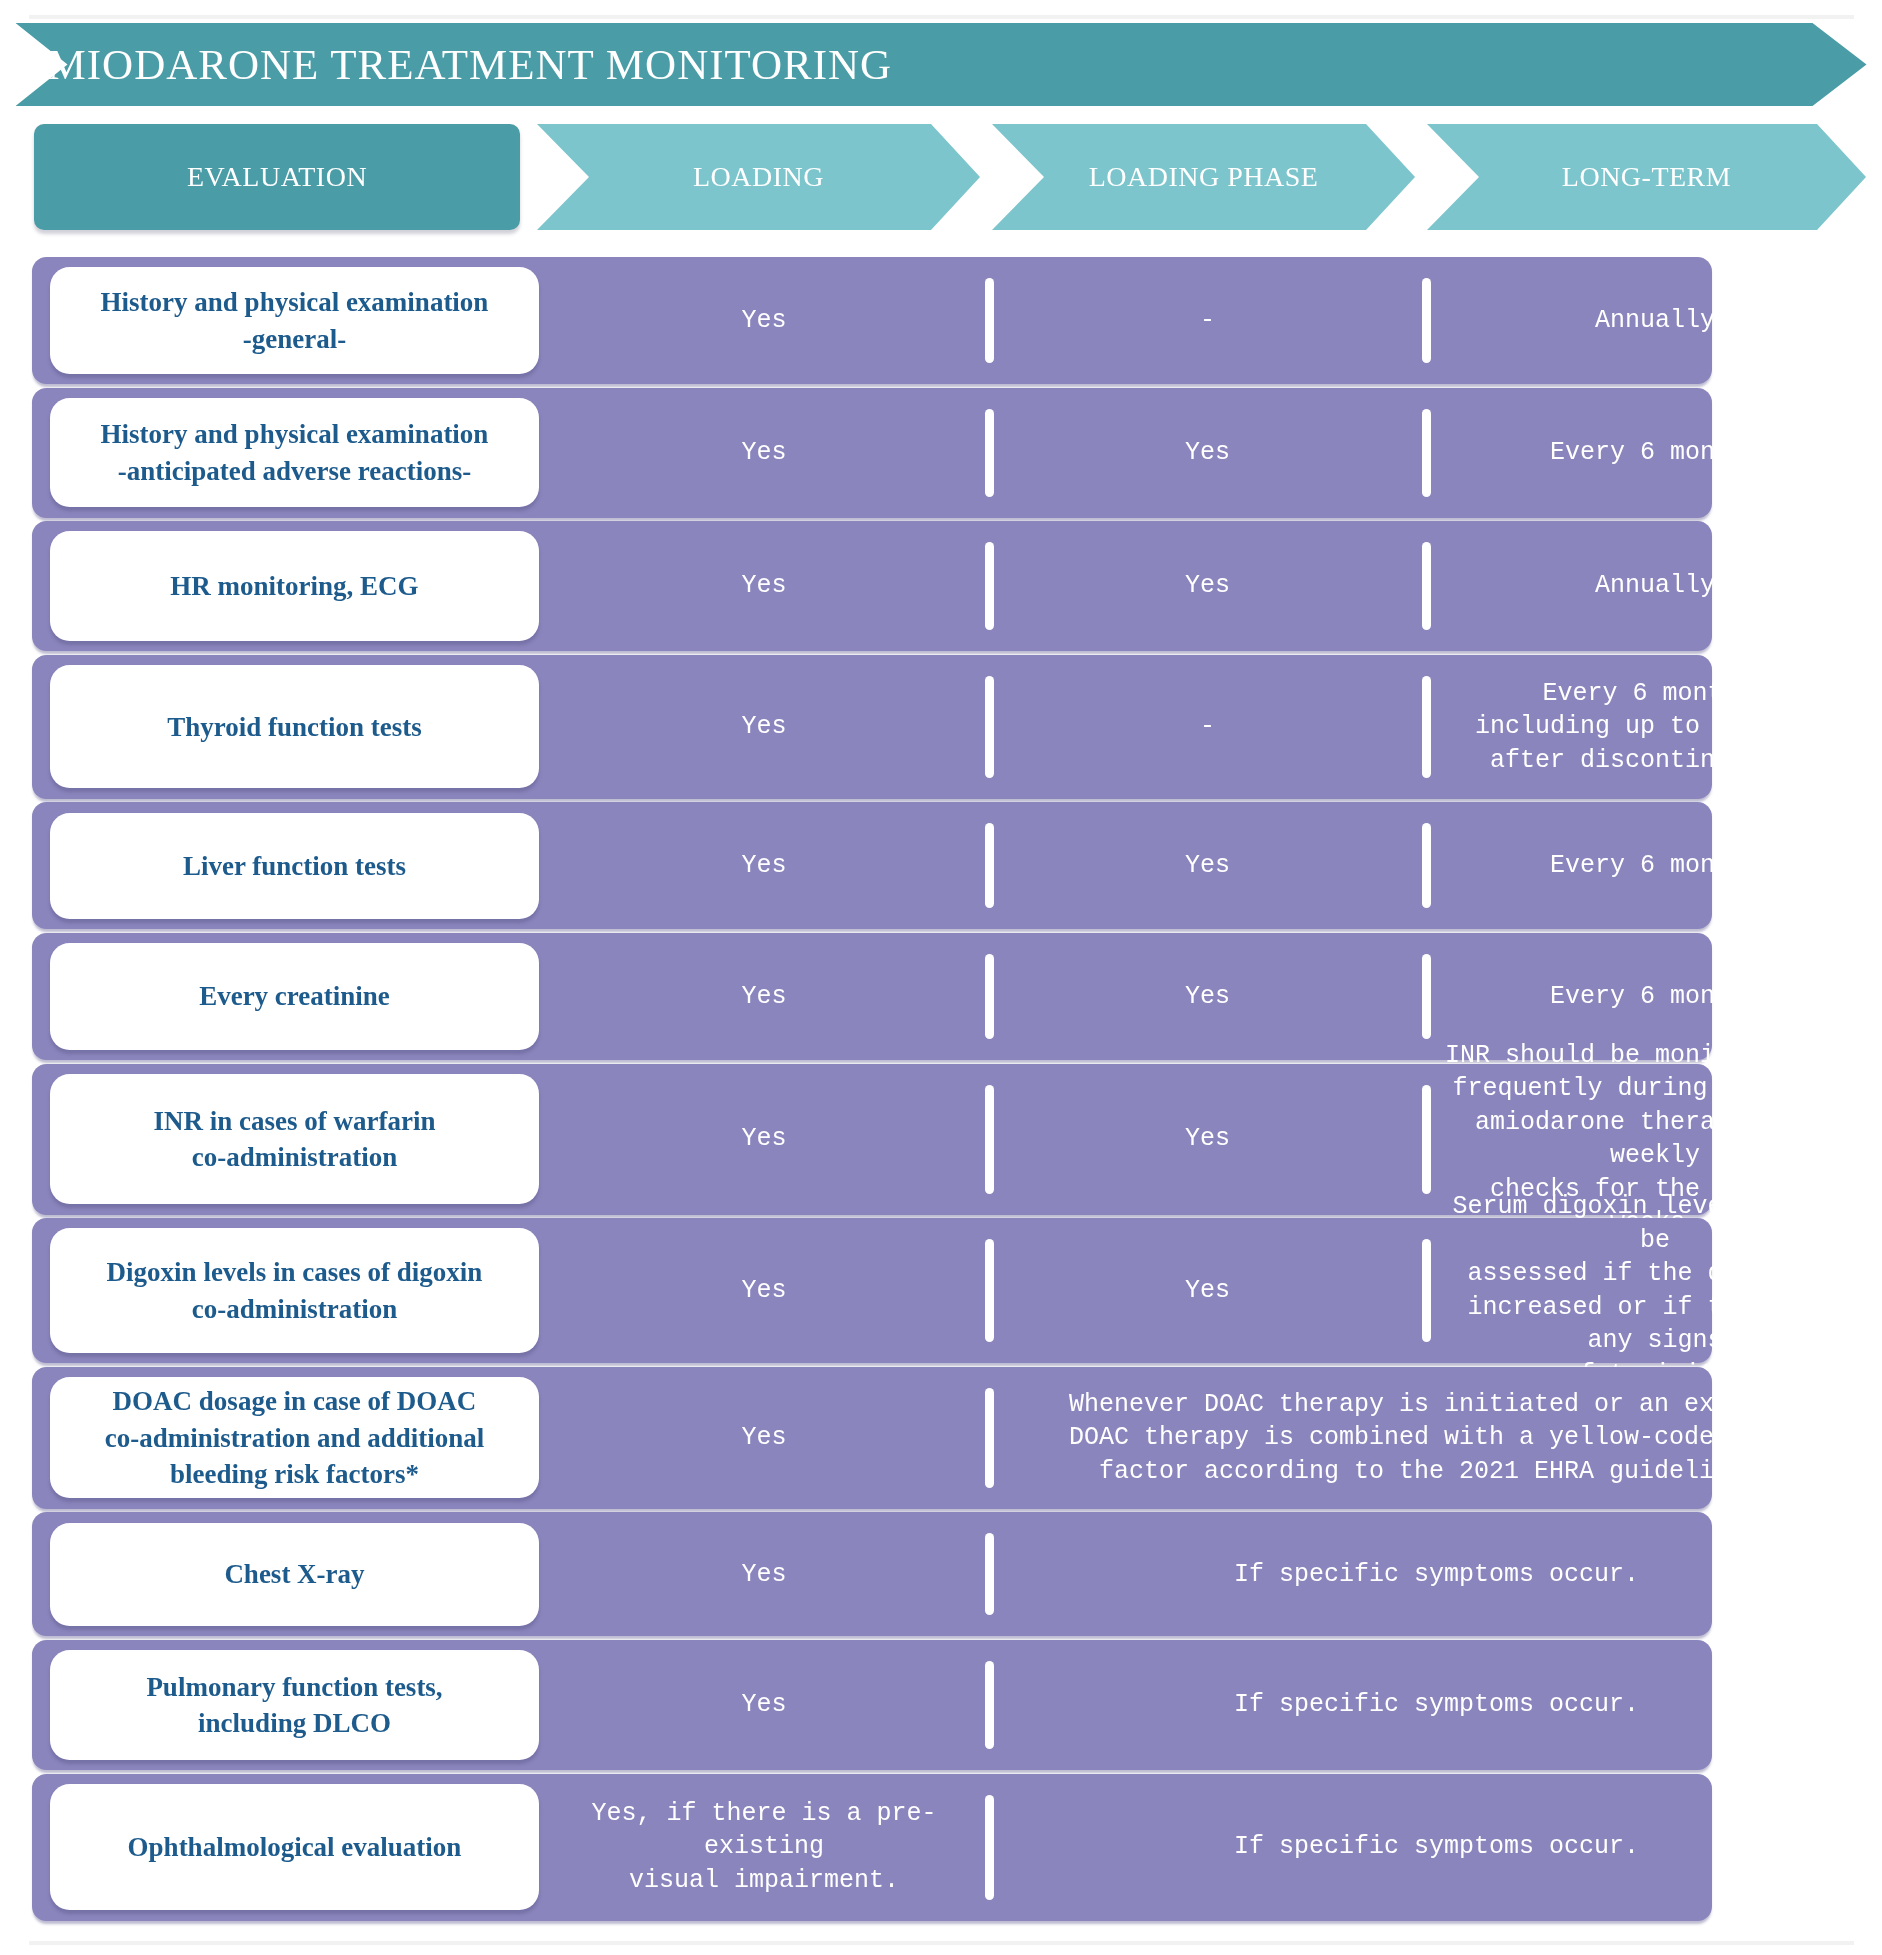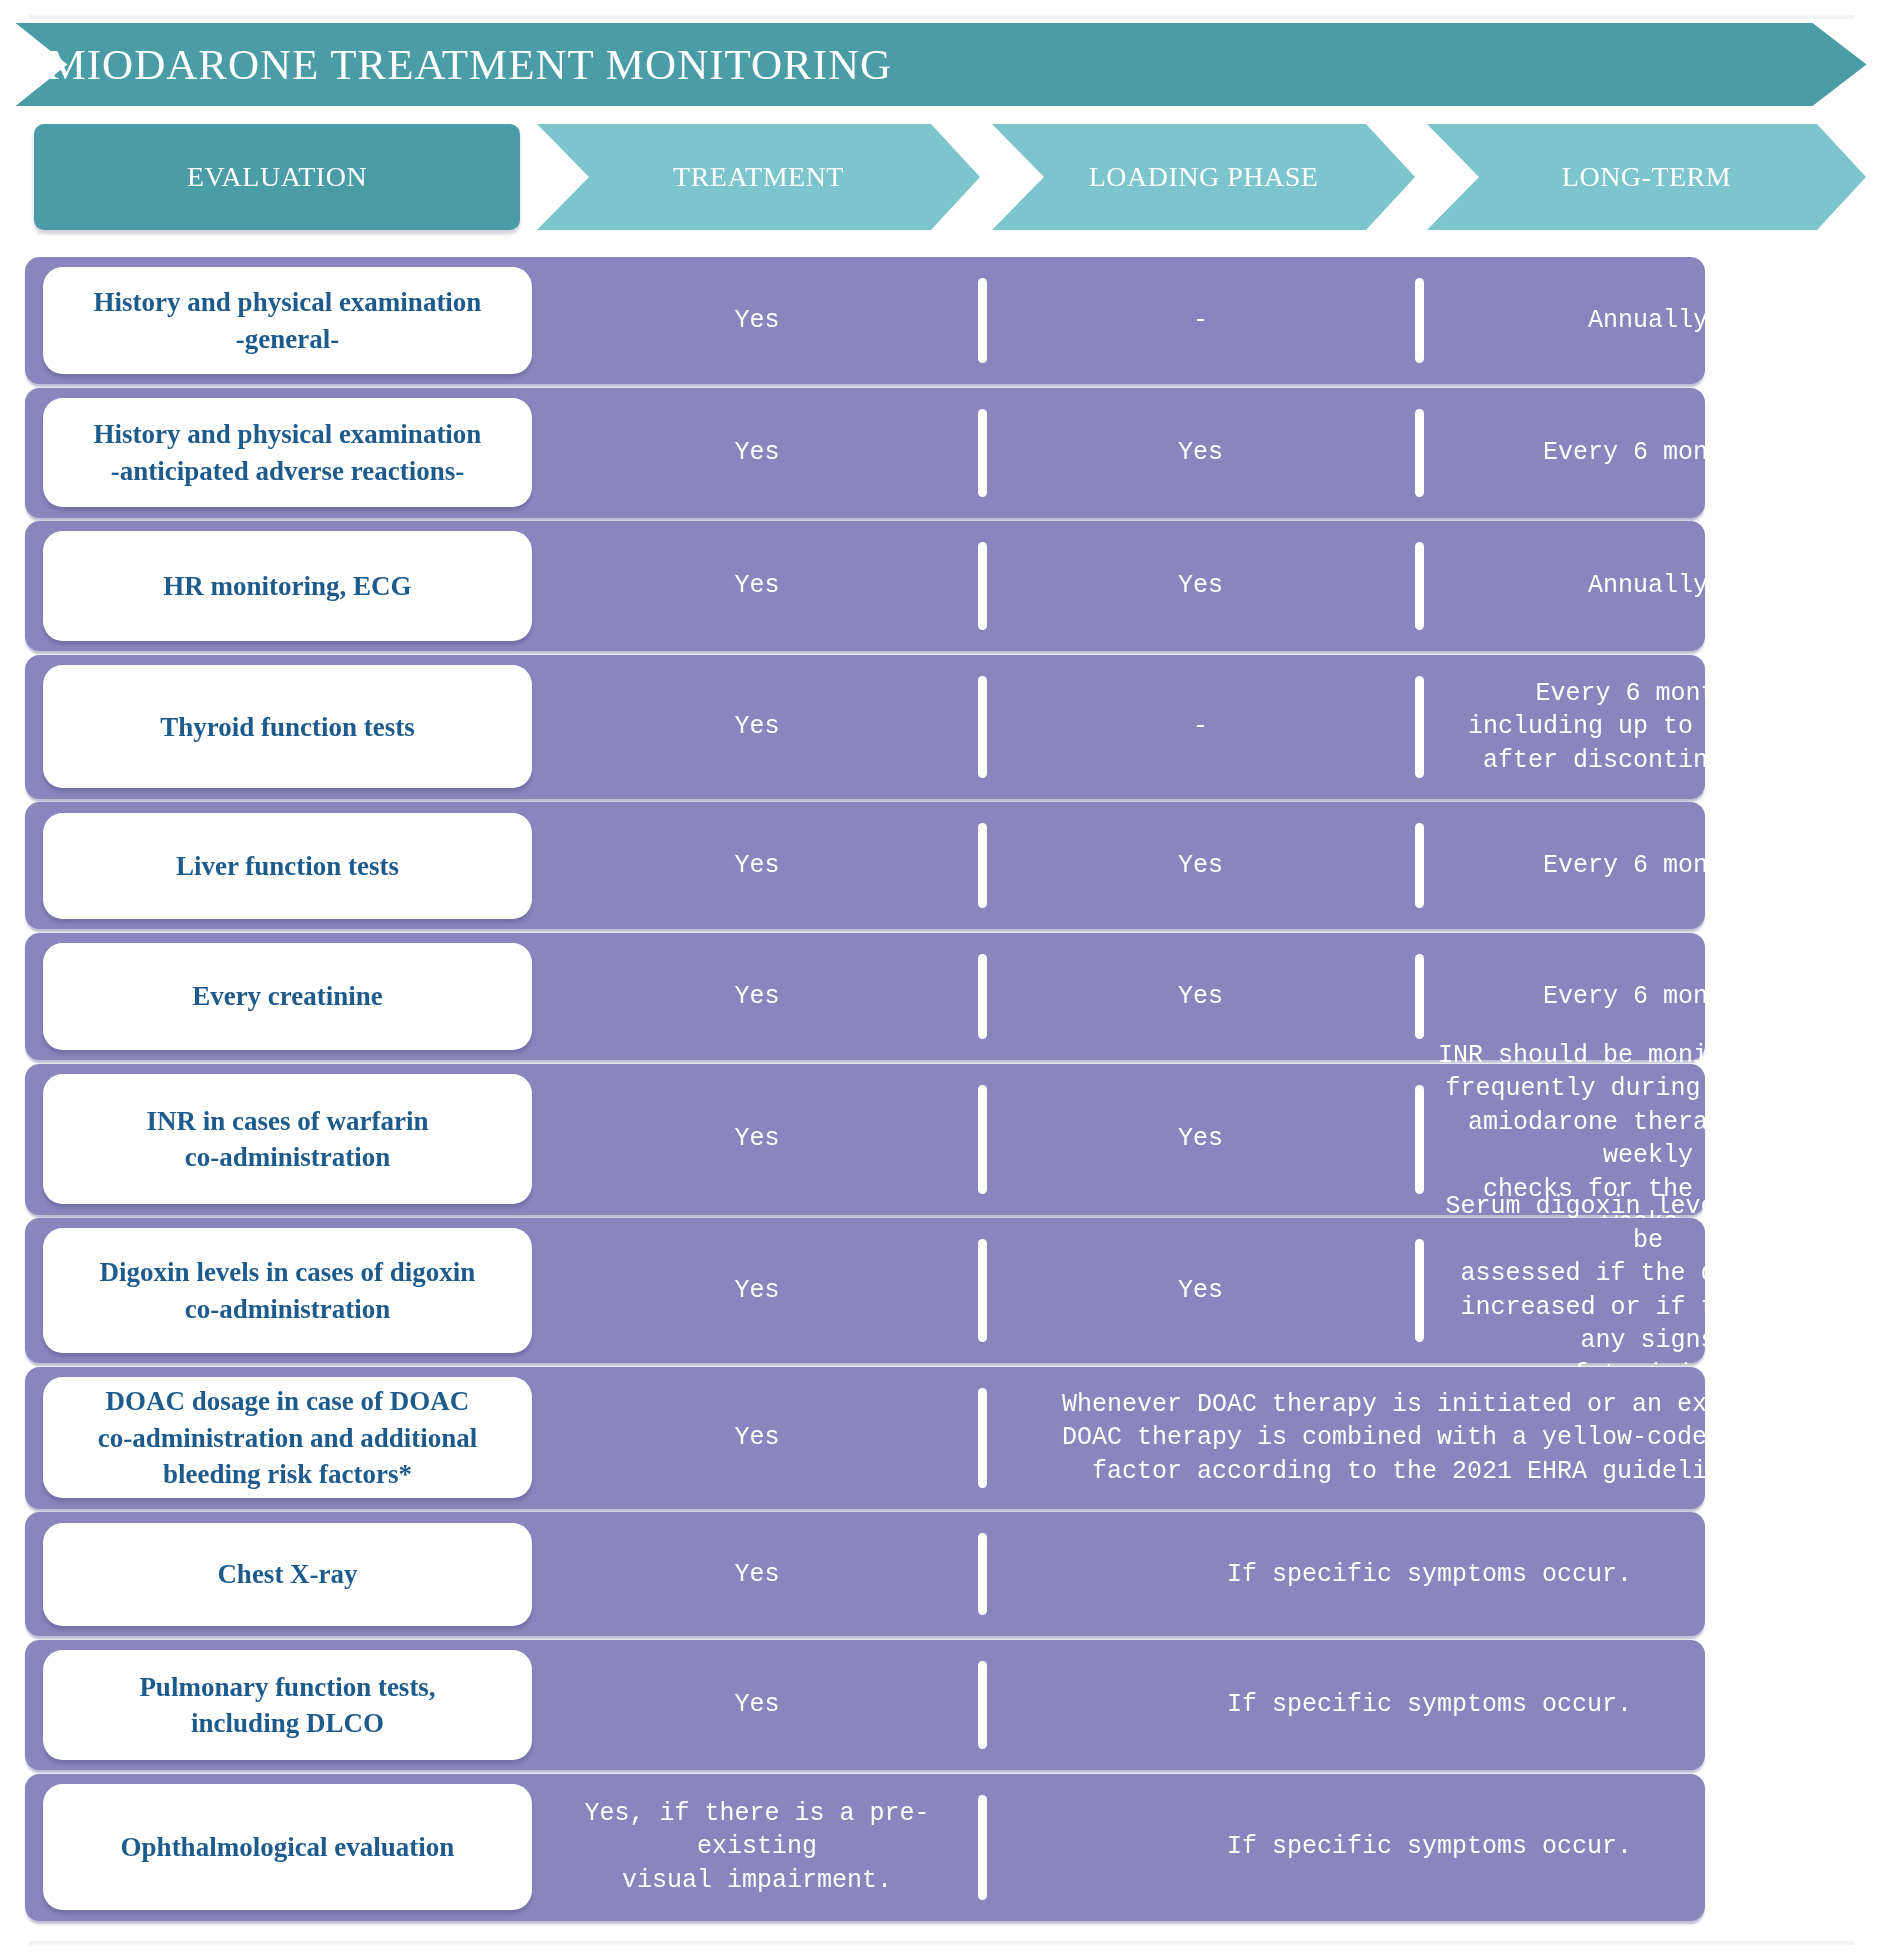--- a/index.html
+++ b/index.html
@@ -23,21 +23,21 @@
   .hdr.eval{left:34px;width:486px;background:#4a9da6;border-radius:10px;
        box-shadow:0 3.6px 3.6px rgba(90,90,120,.28);}
   .arrow{background:#7cc5cc;
     clip-path:polygon(0 0, calc(100% - 49px) 0, 100% 50%, calc(100% - 49px) 100%, 0 100%, 52px 50%);
     filter:drop-shadow(0 2.6px 2.1px rgba(90,90,120,.28));}
   .hdr.baseline{left:537px;width:443px;}
   .hdr.loading{left:992px;width:423px;}
   .hdr.longterm{left:1427px;width:439px;}
 
   
-  .rows{position:absolute;left:25px;top:257px;width:1680px;display:flex;flex-direction:column;gap:3.6px;}
+  .rows{position:absolute;left:32px;top:257px;width:1680px;display:flex;flex-direction:column;gap:3.6px;}
   .row{position:relative;background:#8a85bc;border-radius:14.5px;
        box-shadow:0 3.1px 2.6px -1px rgba(90,85,140,.40);}
   .row:nth-child(1){height:127px;}
   .row:nth-child(2){height:130px;}
   .row:nth-child(3){height:130px;}
   .row:nth-child(4){height:144px;}
   .row:nth-child(5){height:127px;}
   .row:nth-child(6){height:127px;}
   .row:nth-child(7){height:151px;}
   .row:nth-child(8){height:145px;}
@@ -72,21 +72,21 @@
   <div class="hairline bottom"></div>
 
   <div class="banner">
     <span class="title">AMIODARONE TREATMENT MONITORING</span>
   </div>
 
   <div class="hdr eval">
     <span>EVALUATION</span>
   </div>
   <div class="hdr arrow baseline">
-    <span>TREATMENT</span>
+    <span>LOADING</span>
   </div>
   <div class="hdr arrow loading">
     <span>LOADING PHASE</span>
   </div>
   <div class="hdr arrow longterm">
     <span>LONG-TERM</span>
   </div>
 
   <div class="rows">
 

